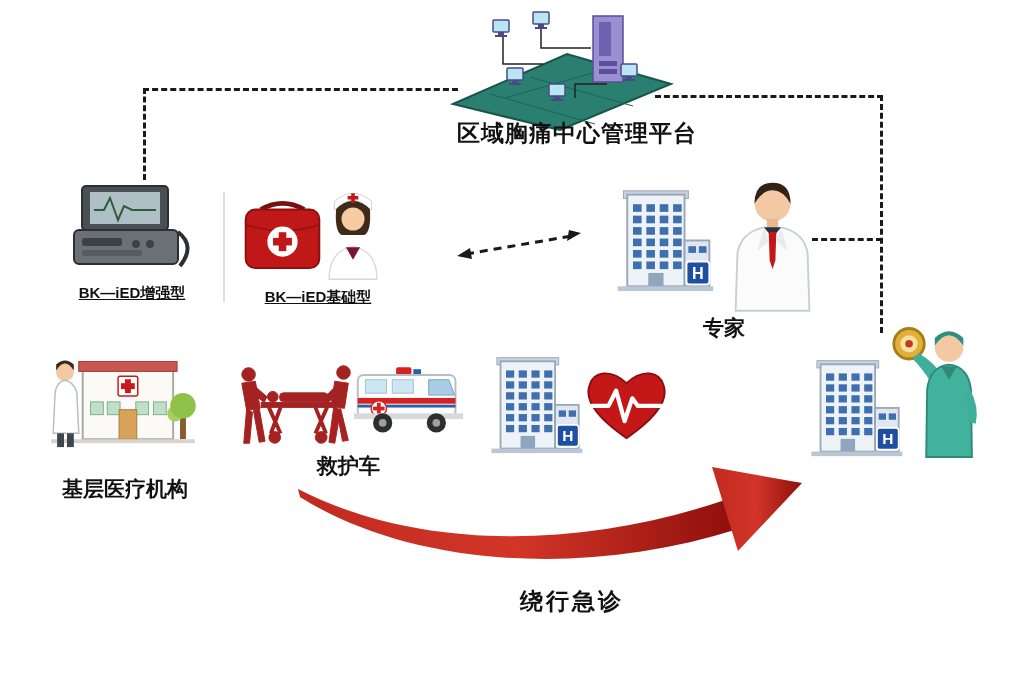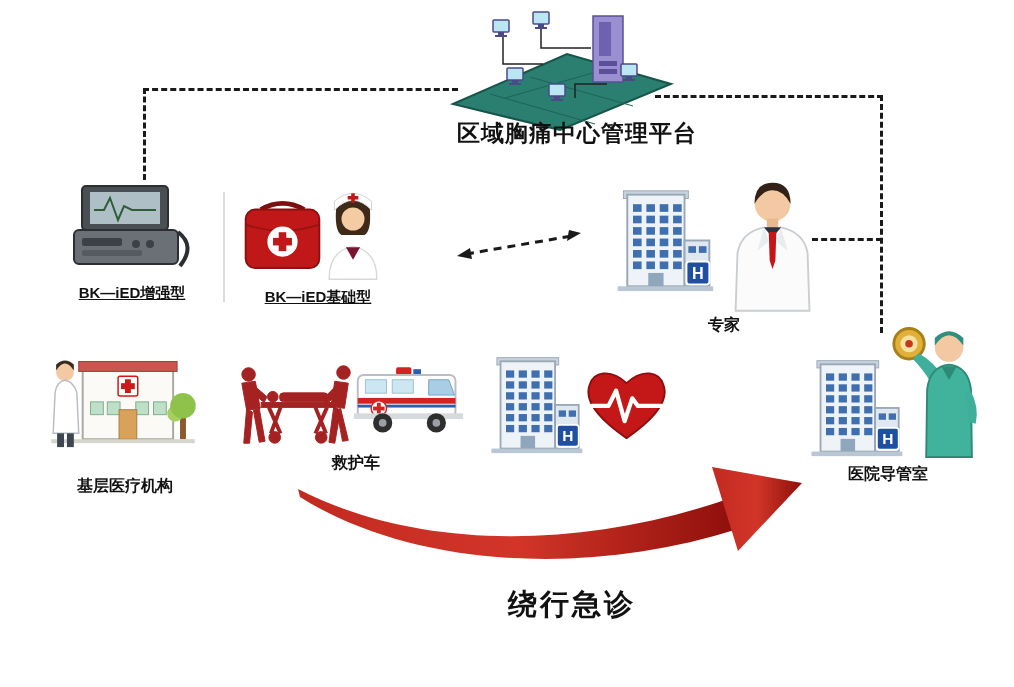--- a/index.html
+++ b/index.html
@@ -1,23 +1,23 @@
 <!DOCTYPE html>
 <html><head>
 <meta charset="utf-8">
 <style>
   * { margin:0; padding:0; box-sizing:border-box; }
   html,body { background:#ffffff; font-family:"Liberation Sans", sans-serif; }
   .canvas { position:relative; width:1014px; height:687px; background:#ffffff; overflow:hidden; }
   .abs { position:absolute; }
   .label { position:absolute; text-align:center; color:#111; font-weight:700; line-height:1.15; }
   .label-sm { font-size:15px;text-decoration:underline; }
-  .label-md { font-size:16px; }
+  .label-md { font-size:21px; }
   .label-lg { font-size:23px; letter-spacing:1px; }
-  .label-xl { font-size:29px; letter-spacing:3px;text-align:center; }
+  .label-xl { font-size:23px; letter-spacing:3px;text-align:center; }
   .dash-h { position:absolute; height:0; border-top:3px dashed #1a1a1a; }
   .dash-v { position:absolute; width:0; border-left:3px dashed #1a1a1a; }
   .divider { position:absolute; width:0; border-left:2px solid #dcdcdc; }
   svg text { font-family:"Liberation Sans", sans-serif; }
 </style>
 </head>
 <body>
 
 <div class="canvas">
 
@@ -253,21 +253,20 @@
     <circle cx="20" cy="26" r="16" fill="#e0b13a" stroke="#a87f16" stroke-width="3"></circle>
     <circle cx="20" cy="26" r="9" fill="#f6e1a3"></circle>
     <circle cx="20" cy="26" r="4" fill="#c23a1e"></circle>
     <path d="M30,36 Q48,46 56,62 L44,68 Q34,52 24,42 Z" fill="#3fae9a"></path>
     <circle cx="62" cy="30" r="15" fill="#f2c9a2"></circle>
     <path d="M47,28 Q62,6 77,28 L77,20 Q62,6 47,20 Z" fill="#2f8f7e"></path>
     <path d="M38,145 L39,74 Q42,50 62,48 Q82,50 85,74 L86,145 Z" fill="#41b39d" stroke="#2d8a77" stroke-width="2"></path>
     <polygon points="54,50 70,50 62,64" fill="#2d8a77"></polygon>
     <path d="M84,74 Q94,92 90,110 L82,108 Q84,92 78,78 Z" fill="#3fae9a"></path>
   </svg>
-  <div class="label label-md" style="left:798px; top:465px; width:180px;">医院导管室</div>
 
   <svg class="abs" style="left:280px; top:455px;" width="540" height="135" viewBox="0 0 540 135">
     <path d="M18,34 C130,92 290,98 448,44 L458,74 C300,124 128,110 20,42 Z" fill="url(#redgrad)"></path>
     <polygon points="522,28 432,12 458,96" fill="url(#redgrad)"></polygon>
   </svg>
   <div class="label label-xl" style="left:472px; top:588px; width:200px;">绕行急诊</div>
 
 </div>
 
 </body></html>

